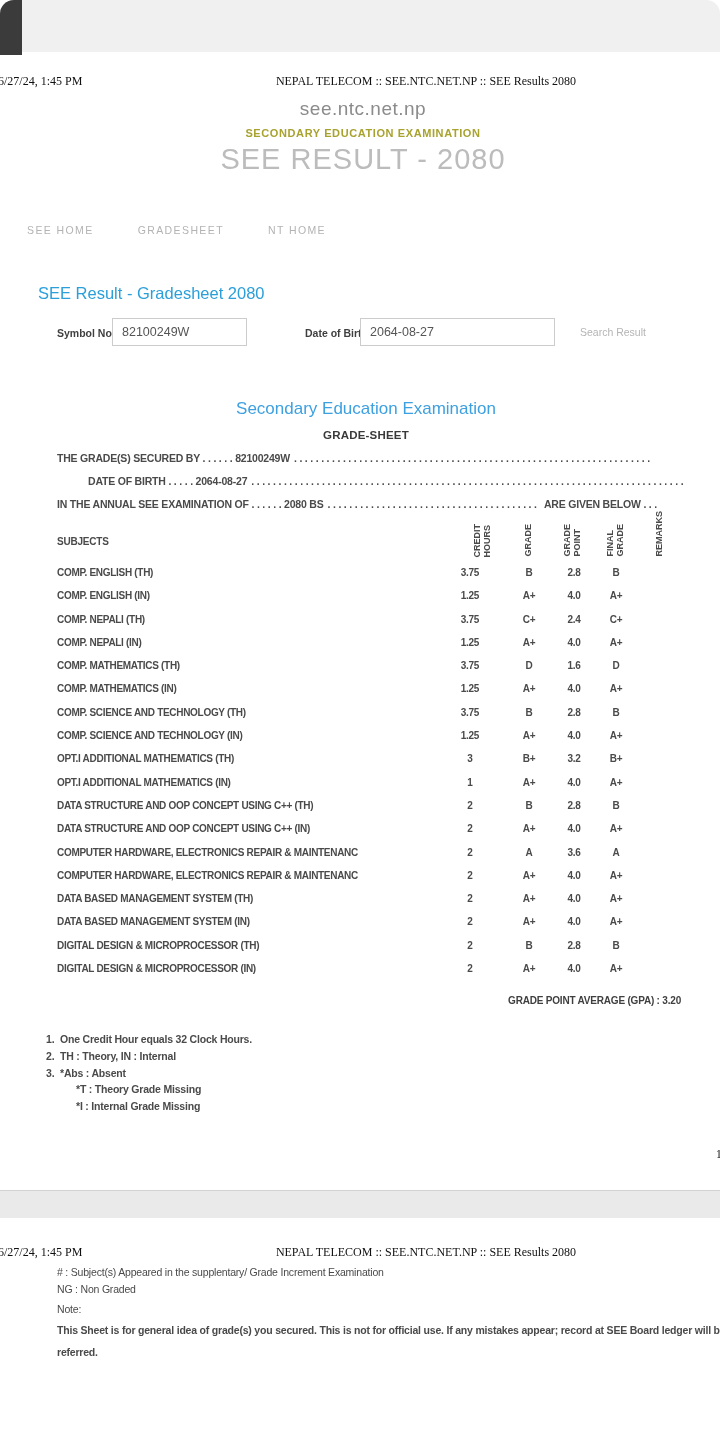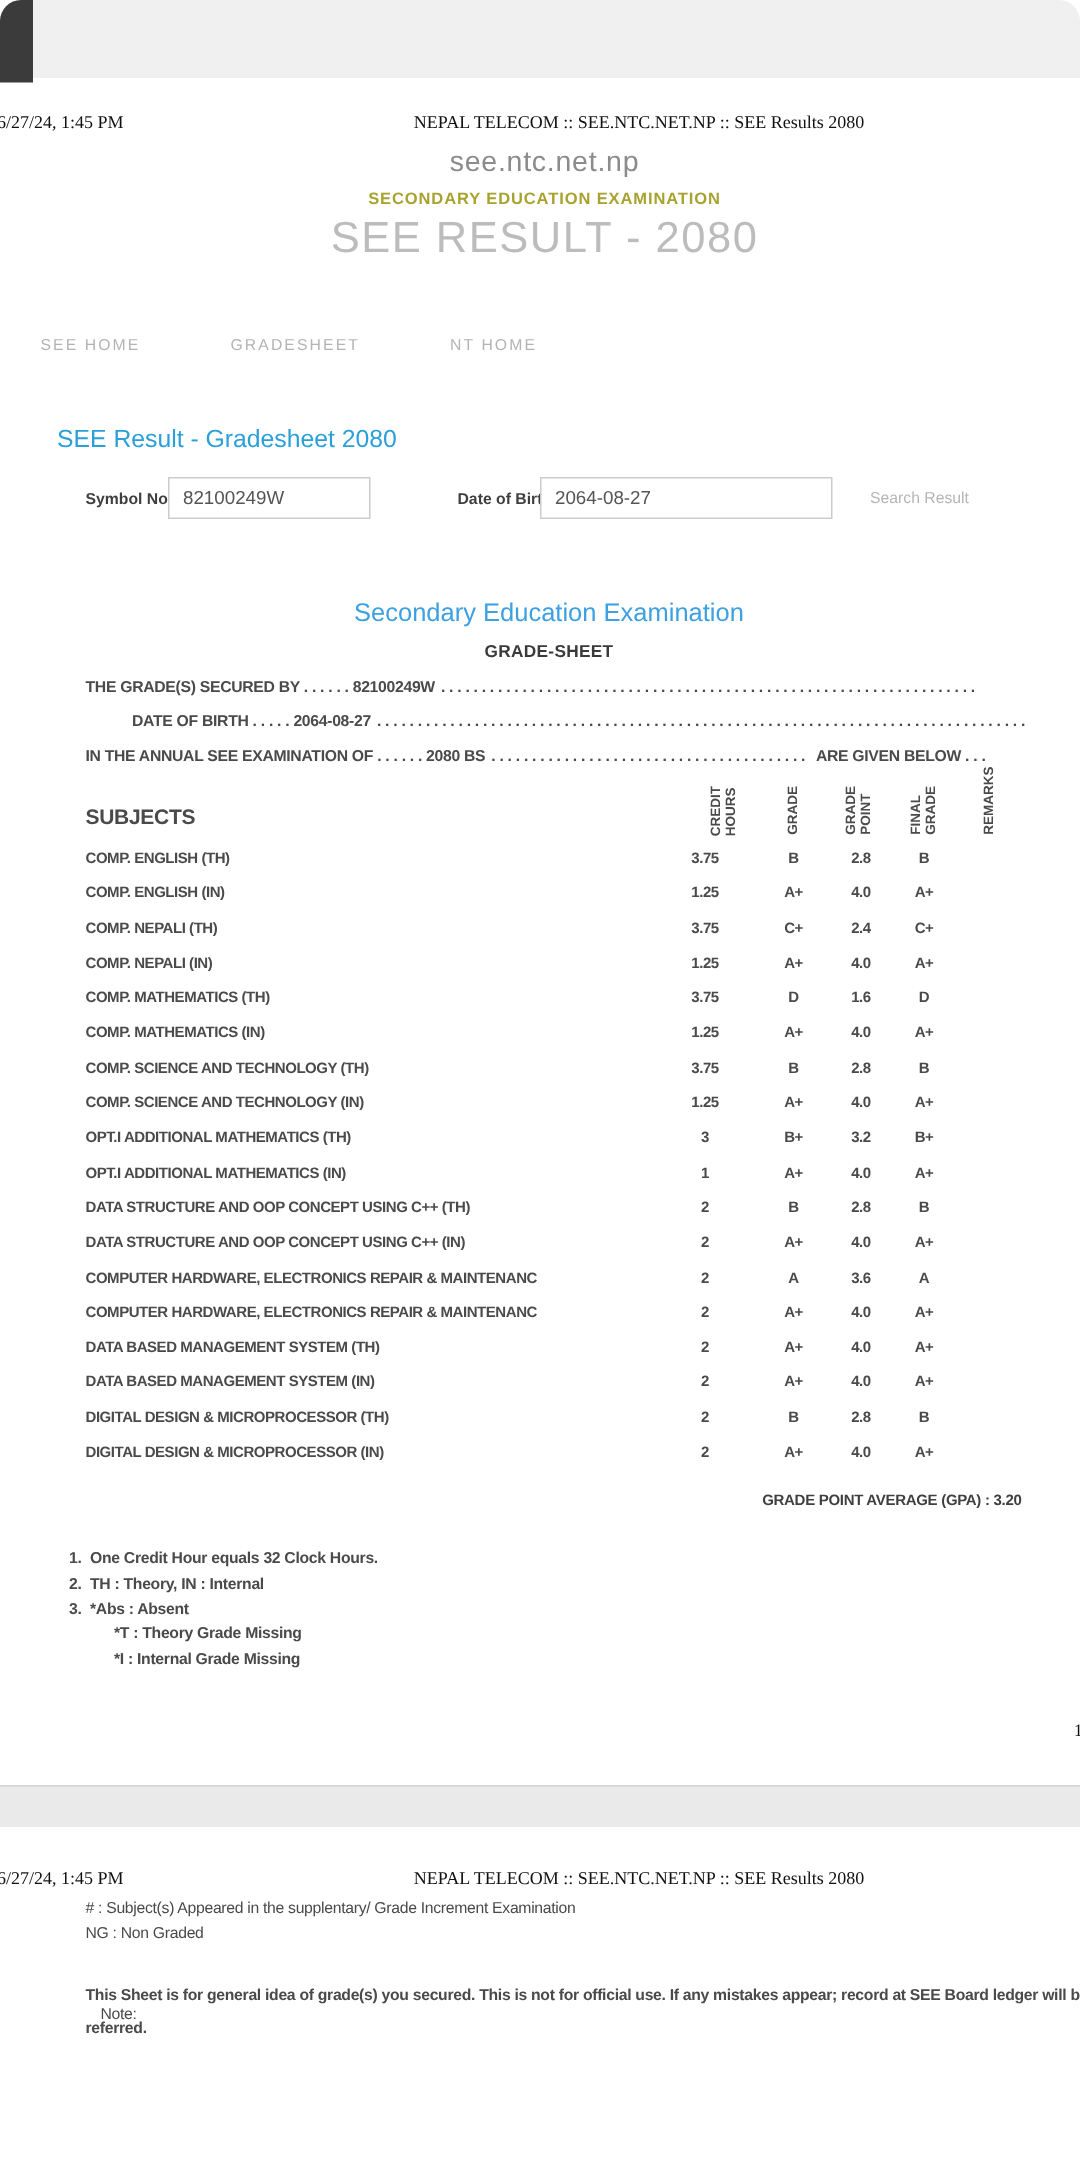--- a/index.html
+++ b/index.html
@@ -13,38 +13,38 @@
               font-family:"Liberation Serif",serif;font-size:12px;color:#111;}
   .print-date{position:absolute;left:-2px;font-family:"Liberation Serif",serif;font-size:12px;color:#111;white-space:nowrap;}
   .print-url{position:absolute;left:-1px;top:1180px;font-family:"Liberation Serif",serif;font-size:12px;color:#111;margin-top:16px;}
   .print-page{position:absolute;left:716px;top:1148px;font-family:"Liberation Serif",serif;font-size:11.5px;color:#111;}
   
   .site-wrap{position:absolute;left:3px;top:98px;width:720px;text-align:center;}
   .site-domain{font-size:19px;color:#8b8b8b;letter-spacing:.5px;}
   .site-exam{margin-top:7px;font-size:11px;font-weight:bold;color:#a8a22f;letter-spacing:.6px;}
   .site-result{margin-top:4px;font-size:29px;color:#bcbcbc;letter-spacing:1px;}
   
-  .nav{position:absolute;left:27px;top:224px;display:flex;gap:60px;}
+  .nav{position:absolute;left:27px;top:224px;display:flex;gap:44px;}
   .nav-item{font-size:10.5px;color:#b3b3b3;letter-spacing:1.4px;white-space:nowrap;cursor:pointer;}
   
   .gs-heading{position:absolute;left:38px;top:284px;font-size:16.5px;color:#2b9fd9;}
   .f-label{position:absolute;top:327px;font-size:10.5px;font-weight:bold;color:#3f3f3f;}
   .f-input{position:absolute;top:318px;height:26px;border:1px solid #ccc;background:#fff;
            font-family:"Liberation Sans",sans-serif;font-size:12.5px;color:#555;padding:0 0 0 9px;outline:none;}
   .f-btn{position:absolute;left:580px;top:326px;font-size:10.5px;color:#b5b5b5;background:none;border:none;
          font-family:"Liberation Sans",sans-serif;cursor:pointer;padding:0;}
   
   .sheet-wrap{position:absolute;left:6px;top:399px;width:720px;text-align:center;}
   .sheet-h1{font-size:17px;color:#3da0e0;}
   .sheet-h2{margin-top:10px;font-size:11.5px;font-weight:bold;color:#3a3a3a;letter-spacing:.2px;}
   .dline{position:absolute;left:57px;width:600px;display:flex;font-size:10.5px;font-weight:bold;
          color:#4a4a4a;white-space:nowrap;letter-spacing:-0.2px;}
   .dfill{flex:1;overflow:hidden;margin:0 4px;}
   .dtail{flex:none;}
-  .subjects-h{position:absolute;left:57px;top:536px;font-size:14px;font-weight:bold;letter-spacing:-0.2px;}
+  .subjects-h{position:absolute;left:57px;top:536px;font-size:10px;font-weight:bold;letter-spacing:-0.2px;}
   .vheads div{position:absolute;top:505px;height:52px;width:60px;display:flex;align-items:flex-end;justify-content:center;}
   .vheads div:nth-of-type(1){left:452px;}
   .vheads div:nth-of-type(2){left:498px;}
   .vheads div:nth-of-type(3){left:542px;}
   .vheads div:nth-of-type(4){left:585px;}
   .vheads div:nth-of-type(5){left:629px;}
   .vheads span{display:inline-block;writing-mode:vertical-rl;transform:rotate(180deg);
                font-size:9px;font-weight:bold;line-height:10px;white-space:pre-line;color:#4a4a4a;}
   .rows{position:absolute;left:0;top:561px;width:720px;}
   .trow{position:relative;height:23.3px;}
@@ -318,17 +318,17 @@
   <div class="print-url">https://see.ntc.net.np/results/gradesheet</div>
   <div class="print-page">1/2</div>
 
   <div class="page-divider"></div>
 
   <div class="print-date" style="top:1245px;">6/27/24, 1:45 PM</div>
   <div class="print-line" style="top:1245px;">NEPAL TELECOM :: SEE.NTC.NET.NP :: SEE Results 2080</div>
 
   <div class="p2-text" style="top:1266px;"># : Subject(s) Appeared in the supplentary/ Grade Increment Examination</div>
   <div class="p2-text" style="top:1283px;">NG : Non Graded</div>
-  <div class="p2-text" style="top:1337px;margin-left:10px;">Note:</div>
+  <div class="p2-text" style="top:1303px;">Note:</div>
   <div class="p2-para" style="top:1324px;">This Sheet is for general idea of grade(s) you secured. This is not for official use. If any mistakes appear; record at SEE Board ledger will be</div>
   <div class="p2-para" style="top:1346px;">referred.</div>
 
 </div>
 
 </body></html>

